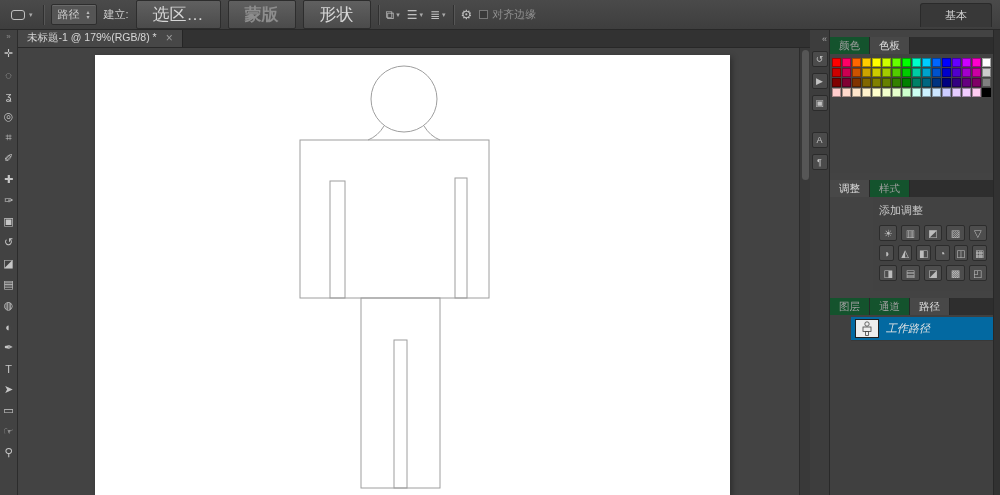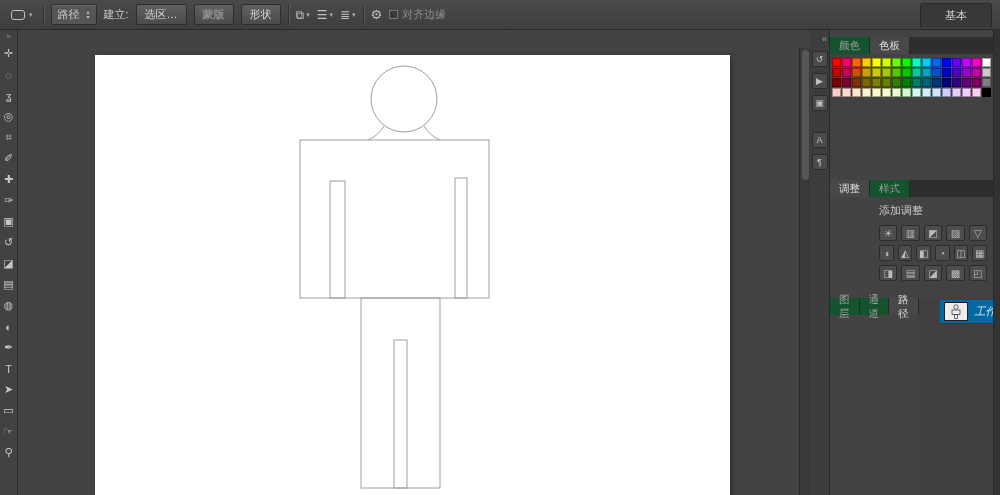--- a/index.html
+++ b/index.html
@@ -14,21 +14,21 @@
     display:flex; align-items:center; padding:0 8px; gap:7px; z-index:5; }
   .ob-sep { width:1px; height:20px; background:#303030; box-shadow:1px 0 0 #575757; }
   .tool-preset { display:flex; align-items:center; gap:4px; padding:2px 3px; }
   .preset-shape { width:14px; height:10px; border:1px solid #c0c0c0; border-radius:3px; }
   .arrow { font-size:7px; color:#aaa; }
   .dropdown { display:flex; align-items:center; gap:7px; background:#555;
     border:1px solid #2d2d2d; border-radius:2px; padding:2px 6px;
     box-shadow:inset 0 1px 0 #6a6a6a; }
   .spinner { display:flex; flex-direction:column; line-height:4.5px; font-size:6px; color:#bbb; }
   .ob-btn { background:linear-gradient(#606060,#4b4b4b); border:1px solid #2d2d2d;
-    border-radius:2px; padding:2px 8px; color:#d6d6d6; font-size:11px;
+    border-radius:2px; padding:2px 16px; color:#d6d6d6; font-size:17px;
     font-family:inherit; }
   .ob-btn.disabled { color:#8d8d8d;font-weight:bold; }
   .icon-btn { display:flex; align-items:center; gap:2px; color:#c0c0c0; font-size:12px; }
   .gear { font-size:13px; color:#c0c0c0; }
   .checkbox-wrap { display:flex; align-items:center; gap:4px; color:#8f8f8f; }
   .checkbox { width:9px; height:9px; border:1px solid #787878; background:#3a3a3a; display:inline-block; }
   .workspace { margin-left:auto; color:#d2d2d2; padding:4px 24px; background:#383838;
     border:1px solid #2a2a2a; border-bottom:none; border-radius:3px 3px 0 0; }
 
   
@@ -82,21 +82,21 @@
   .swatch { height:9px; border:1px solid rgba(0,0,0,.35); }
   .color-empty { height:72px; background:#424242; }
 
   .adj-body { padding:4px 6px 6px; background:#424242;margin-left:43px; }
   .adj-header { color:#c9c9c9; margin:2px 0 7px; font-size:11px; }
   .adj-row { display:flex; gap:4px; margin-bottom:4px; justify-content:center; }
   .adj-icon { width:20px; height:16px; background:#4d4d4d; border:1px solid #2c2c2c;
     border-radius:2px; color:#bdbdbd; font-size:10px; display:flex;
     align-items:center; justify-content:center; }
 
-  .paths-panel { flex:1 1 auto; display:flex; flex-direction:row; min-height:0; }
+  .paths-panel { flex:1 1 auto; display:flex; flex-direction:column; min-height:0; }
   .paths-body { flex:1; background:#404040; padding-top:2px; }
   .path-row { display:flex; align-items:center; gap:7px; height:24px; padding:0 4px;
     border-bottom:1px solid #383838; }
   .path-row.selected { background:#0369a1;margin-left:21px; }
   .path-thumb { width:24px; height:19px; background:#ededed; border:1px solid #1f1f1f;
     display:flex; align-items:center; justify-content:center; flex:0 0 auto; }
   .path-label { font-style:italic; color:#e4e4e4; font-size:11px; white-space:nowrap; }
 
   .right-edge { position:absolute; left:993px; top:30px; width:7px; height:465px;
     background:#323232; border-left:1px solid #282828; }
@@ -164,20 +164,26 @@
         <div class="tool">◐</div>
         <div class="tool">✒</div>
         <div class="tool">T</div>
         <div class="tool">➤</div>
         <div class="tool">▭</div>
         <div class="tool">☞</div>
         <div class="tool">⚲</div>
       </div>
   </div>
 
+  <div class="tab-bar">
+    <div class="doc-tab">
+      <span>未标题-1 @ 179%(RGB/8) *</span>
+      <span class="tab-close">×</span>
+    </div>
+  </div>
 
   <div class="canvas-area">
     <div class="canvas">
       <svg width="635" height="440" viewBox="0 0 635 440">
         <g fill="none" stroke="#9e9e9e" stroke-width="1">
           <circle cx="309" cy="44" r="33"></circle>
           <path d="M 289 71 Q 283 81 273 85"></path>
           <path d="M 329 71 Q 335 81 345 85"></path>
           <rect x="205" y="85" width="189" height="158"></rect>
           <rect x="235" y="126" width="15" height="117"></rect>

